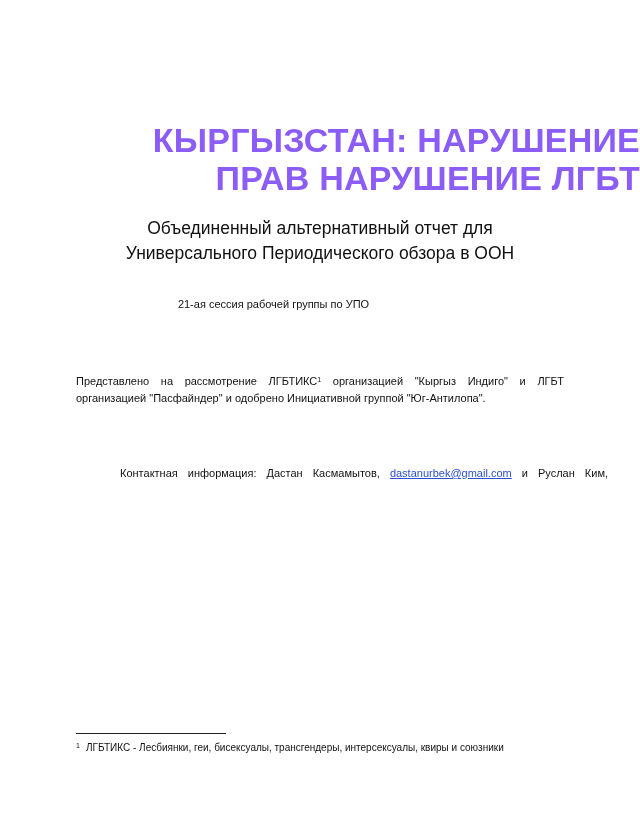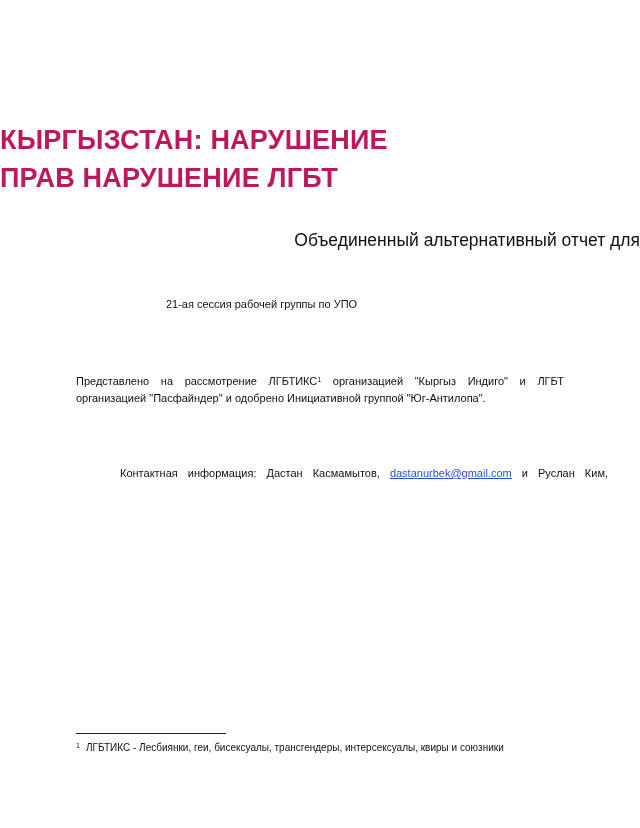--- a/index.html
+++ b/index.html
@@ -1,24 +1,24 @@
 <!DOCTYPE html>
 <html><head>
 <meta charset="utf-8">
 <style>
   html, body { margin: 0; padding: 0; background: #ffffff; }
   body { width: 640px; height: 828px; position: relative; overflow: hidden;
          font-family: "Liberation Sans", "DejaVu Sans", sans-serif; color: #111; }
   .page { position: absolute; left: 0; top: 0; width: 640px; height: 828px; background: #fff; }
-  .title { position: absolute; left: 0; width: 640px; text-align: left;
-           font-weight: bold; font-size: 27px; line-height: 38px; top: 121px; letter-spacing: 0.2px; color: #be185d; }
-  .subtitle { position: absolute; left: 0; width: 640px; text-align: right;
-              font-size: 17.5px; line-height: 25px; top: 216px; color: #111; margin-top: 12px; }
+  .title { position: absolute; left: 0; width: 640px; text-align: right;
+           font-weight: bold; font-size: 34px; line-height: 38px; top: 121px; letter-spacing: 0.2px; color: #8b5cf6; }
+  .subtitle { position: absolute; left: 0; width: 640px; text-align: center;
+              font-size: 17.5px; line-height: 25px; top: 216px; color: #111; }
   .session { position: absolute; left: 0; width: 523px; text-align: center;
-             font-size: 11px; line-height: 17px; top: 296px; color: #111; }
+             font-size: 11px; line-height: 17px; top: 296px; color: #111; padding-left: 12px; }
   .para { position: absolute; left: 76px; width: 488px; font-size: 11px; line-height: 17px;
           text-align: justify; color: #111; }
   .para .line { display: block; }
   .para .line.just { text-align-last: justify; }
   .p1 { top: 373px; }
   .p2 { top: 465px; margin-left: 44px; }
   sup { font-size: 7px; vertical-align: top; position: relative; top: -2px; }
   a.link { color: #2b4fd1; text-decoration: underline; }
   .fn-rule { position: absolute; left: 76px; top: 733px; width: 150px; border-top: 1px solid #222; }
   .footnote { position: absolute; left: 76px; top: 741px; width: 500px; font-size: 10px; line-height: 14px; color: #111; }
@@ -29,20 +29,21 @@
 
 <div class="page">
 
   <div class="title">
     <div>КЫРГЫЗСТАН: НАРУШЕНИЕ</div>
     <div>ПРАВ НАРУШЕНИЕ ЛГБТ</div>
   </div>
 
   <div class="subtitle">
     <div>Объединенный альтернативный отчет для</div>
+    <div>Универсального Периодического обзора в ООН</div>
   </div>
 
   <div class="session">
     <div>21-ая сессия рабочей группы по УПО</div>
   </div>
 
   <div class="para p1">
     <span class="line just"><span>Представлено на рассмотрение ЛГБТИКС</span><sup>1</sup><span> организацией "Кыргыз Индиго" и ЛГБТ</span></span>
     <span class="line">организацией "Пасфайндер" и одобрено Инициативной группой "Юг-Антилопа".</span>
   </div>

